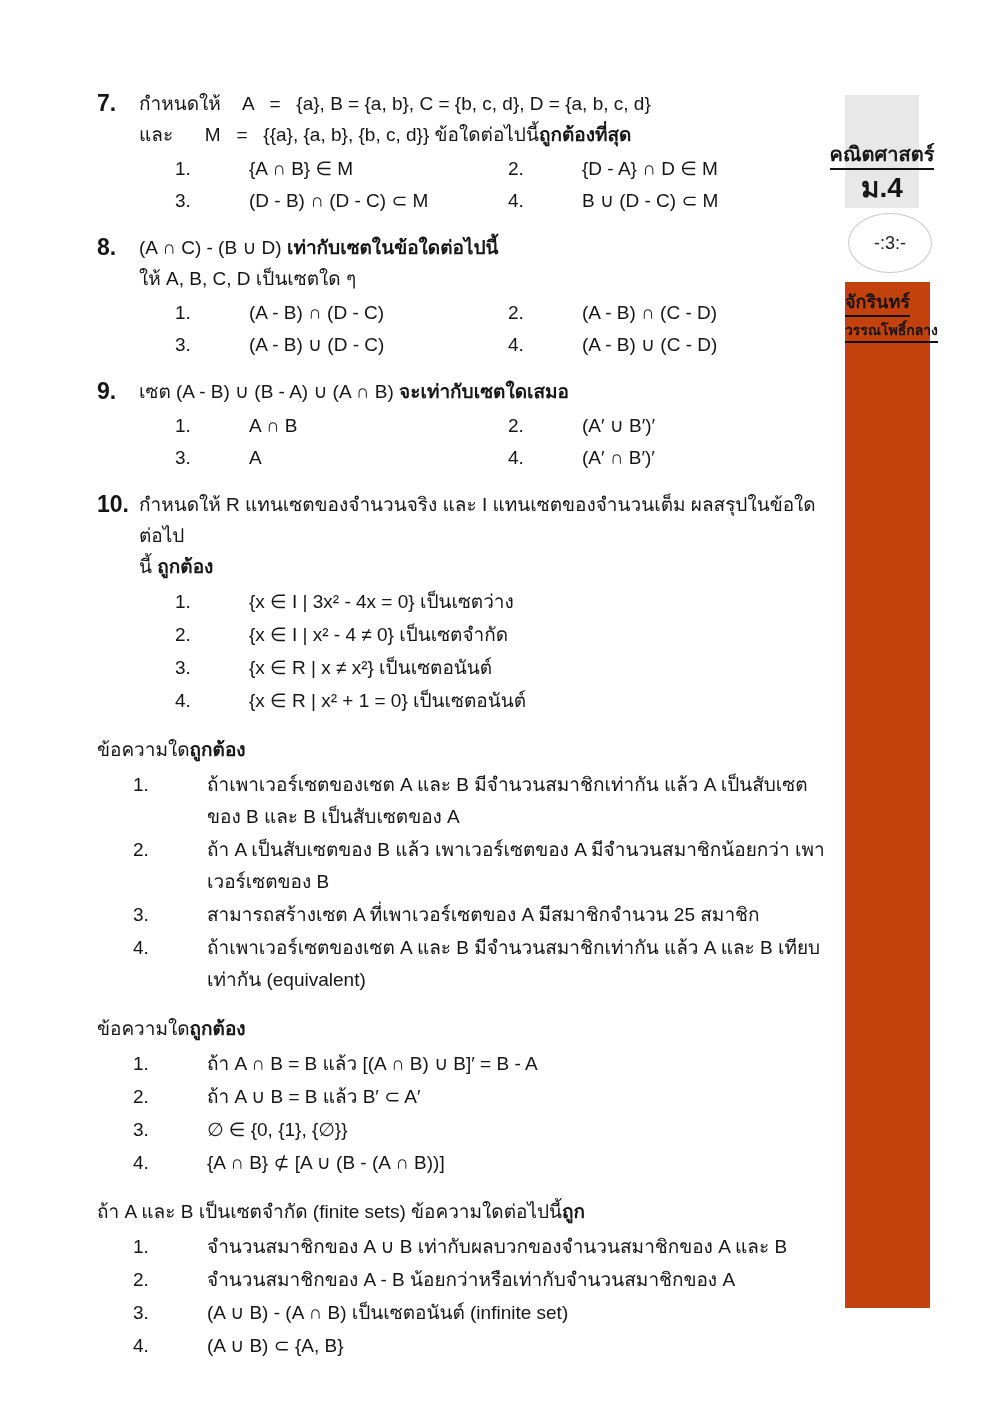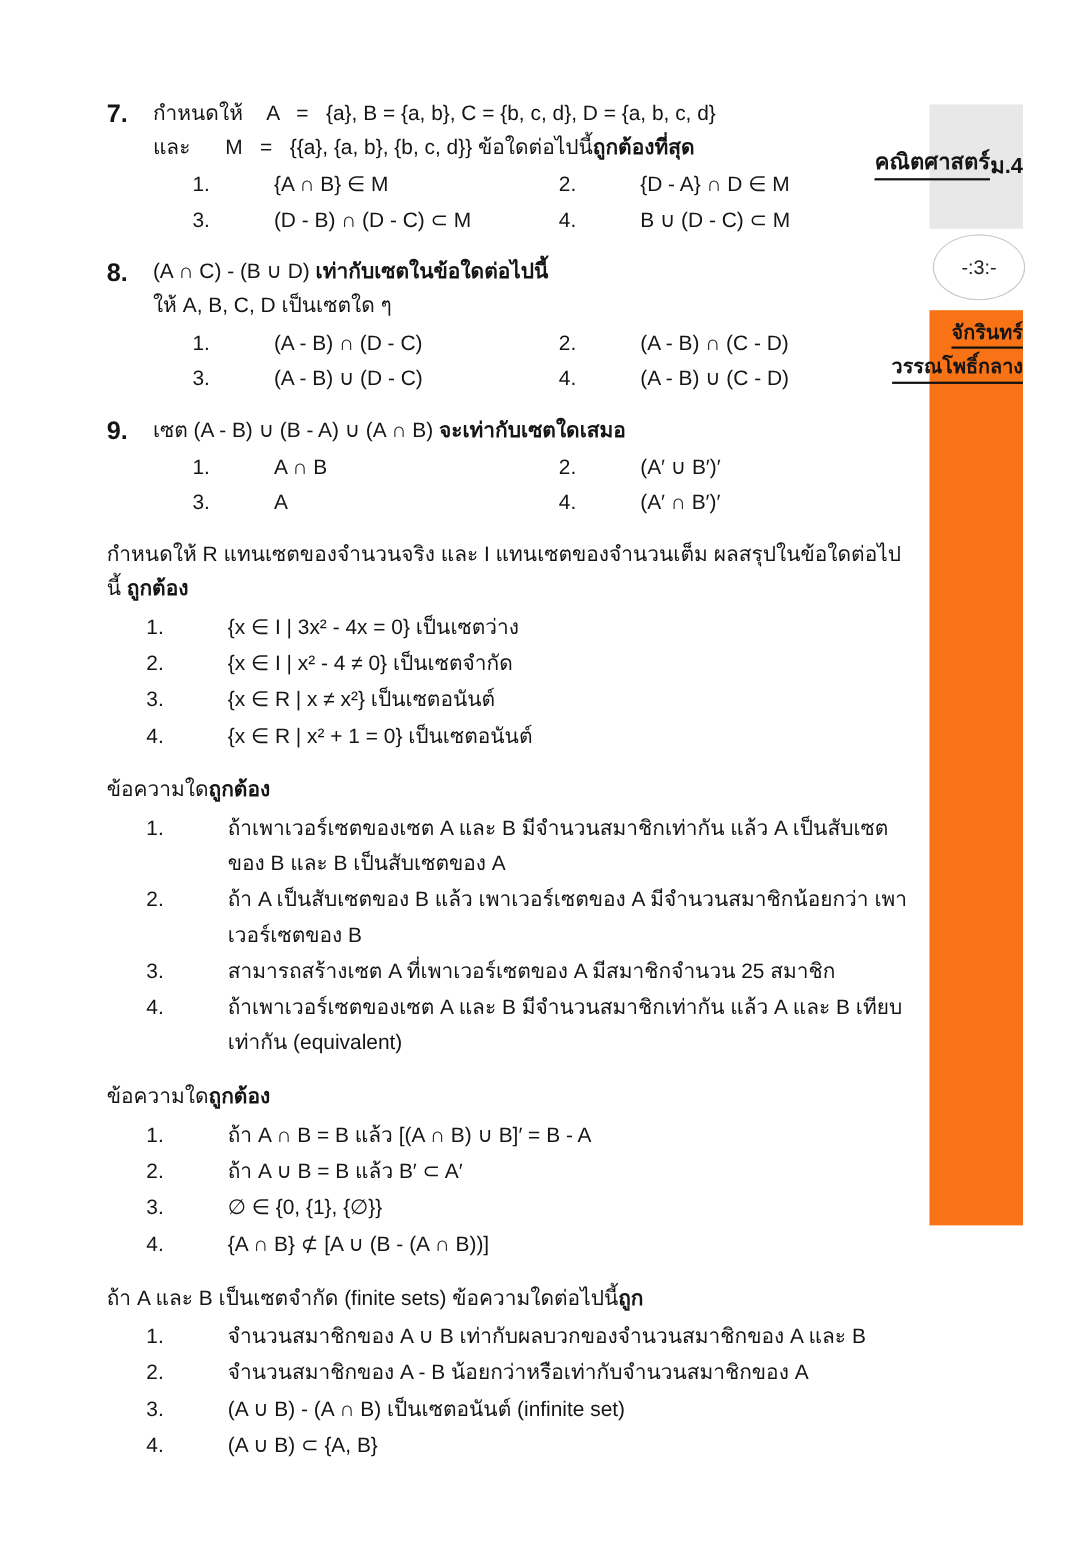--- a/index.html
+++ b/index.html
@@ -1,33 +1,33 @@
 <!DOCTYPE html>
 <html lang="th"><head>
 <meta charset="utf-8">
 <style>
   html,body{margin:0;padding:0;background:#ffffff;}
   body{font-family:"Liberation Sans","DejaVu Sans",sans-serif;color:#151515;}
   .page{position:relative;width:992px;height:1403px;background:#ffffff;overflow:hidden;}
 
   
-  .strip-top{position:absolute;left:845px;top:95px;width:85px;height:113px;background:#e8e8e8;
-    display:flex;align-items:center;justify-content:flex-end;
+  .strip-top{position:absolute;left:845px;top:95px;width:74px;height:113px;background:#e8e8e8;
+    display:flex;flex-direction:column;align-items:center;justify-content:flex-end;
     padding-bottom:4px;box-sizing:border-box;overflow:visible;}
   .subject{font-size:20px;font-weight:bold;white-space:nowrap;
     border-bottom:2px solid #111;padding-bottom:2px;line-height:1.2;}
-  .grade{font-size:20px;font-weight:bold;margin-top:3px;line-height:1.1;}
+  .grade{font-size:28px;font-weight:bold;margin-top:3px;line-height:1.1;}
   .page-circle{position:absolute;left:848px;top:213px;width:82px;height:58px;background:#ffffff;
     border:1px solid #c9c9c9;border-radius:50%;display:flex;align-items:center;justify-content:center;}
   .page-circle span{font-size:18px;color:#222;}
-  .strip-bottom{position:absolute;left:845px;top:282px;width:85px;height:832px;background:#f97316;
-    display:flex;flex-direction:column;align-items:flex-end;padding-top:8px;box-sizing:border-box;overflow:visible;}
+  .strip-bottom{position:absolute;left:845px;top:282px;width:85px;height:1026px;background:#c2410c;
+    display:flex;flex-direction:column;align-items:flex-start;padding-top:8px;box-sizing:border-box;overflow:visible;}
   .author1{font-size:18px;font-weight:bold;white-space:nowrap;
     border-bottom:2px solid #111;padding-bottom:1px;line-height:1.35;}
-  .author2{font-size:18px;font-weight:bold;white-space:nowrap;
+  .author2{font-size:14px;font-weight:bold;white-space:nowrap;
     border-bottom:2px solid #111;padding-bottom:1px;margin-top:4px;line-height:1.35;}
 
   
   .content{position:absolute;left:97px;top:88px;width:742px;}
   .question{display:flex;margin-bottom:16px;}
   .qnum{width:42px;flex-shrink:0;font-weight:bold;font-size:23px;line-height:31px;}
   .qbody{flex:1;min-width:0;}
   .stem{font-size:19px;line-height:31px;}
   .stem-line{white-space:pre-wrap;}
   .bold{font-weight:bold;}
@@ -136,20 +136,21 @@
             </div>
             <div class="opt">
               <span class="onum">4.</span>
               <span class="otext">(A′ ∩ B′)′</span>
             </div>
           </div>
     </div>
   </section>
 
   <section class="question">
+    <div class="qnum">10.</div>
     <div class="qbody">
       <div class="stem">
             <div class="stem-line"><span>กำหนดให้ R แทนเซตของจำนวนจริง และ I แทนเซตของจำนวนเต็ม ผลสรุปในข้อใดต่อไป</span></div>
             <div class="stem-line"><span>นี้ </span><span class="bold">ถูกต้อง</span></div>
           </div>
       <div class="opts opts-list">
             <div class="opt">
               <span class="onum">1.</span>
               <span class="otext">{x ∈ I | 3x² - 4x = 0} เป็นเซตว่าง</span>
             </div>

